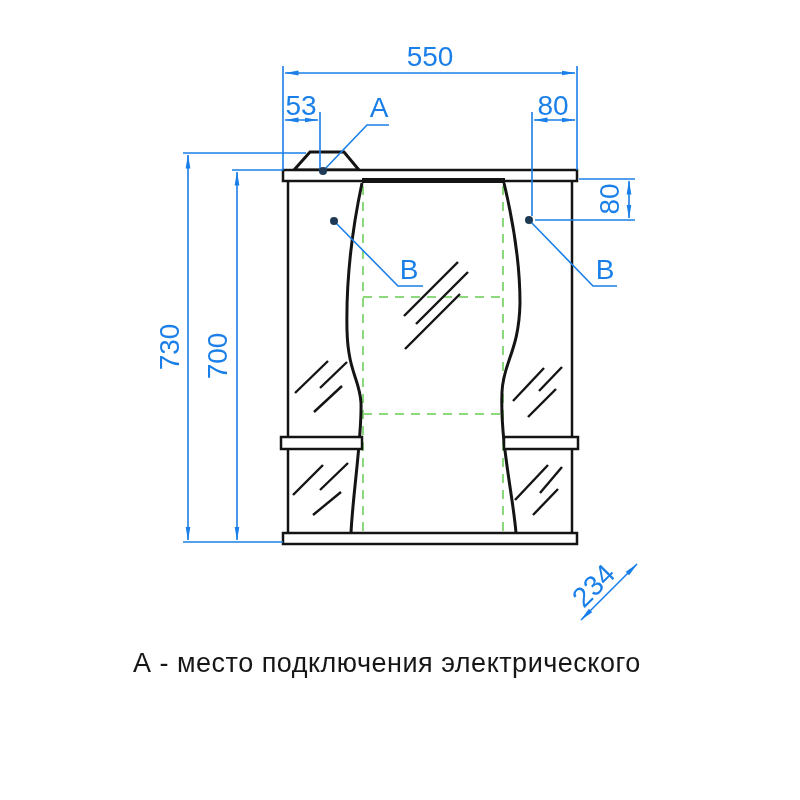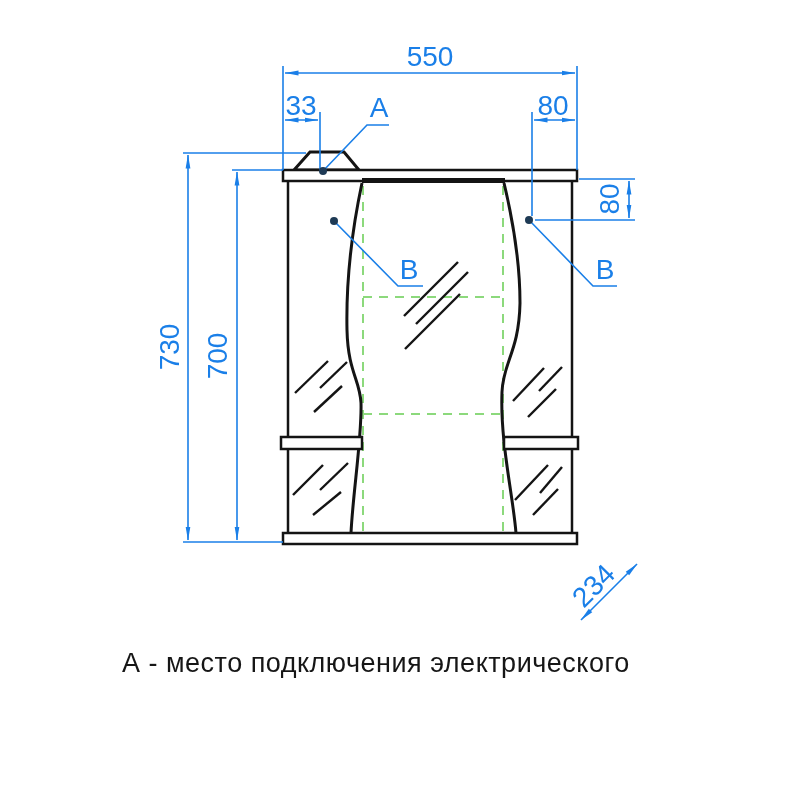--- a/index.html
+++ b/index.html
@@ -107,26 +107,26 @@
       </g>
       <g stroke="none" fill="#1e3a55">
         <circle cx="323" cy="171" r="4"></circle>
         <circle cx="334" cy="221" r="4"></circle>
         <circle cx="529" cy="220" r="4"></circle>
       </g>
     </g>
   </svg>
 
   <div class="dim-label" style="left:395px;top:43px;width:70px;">550</div>
-  <div class="dim-label" style="left:281px;top:92px;width:40px;">33</div>
+  <div class="dim-label" style="left:281px;top:92px;width:40px;">53</div>
   <div class="dim-label" style="left:533px;top:92px;width:40px;">80</div>
   <div class="dim-label rot-ccw" style="left:580px;top:185px;width:60px;height:28px;">80</div>
   <div class="dim-label rot-ccw" style="left:130px;top:333px;width:80px;height:28px;">730</div>
   <div class="dim-label rot-ccw" style="left:178px;top:342px;width:80px;height:28px;">700</div>
   <div class="dim-label rot-diag" style="left:559px;top:572px;width:70px;height:28px;">234</div>
 
   <div class="dim-label" style="left:364px;top:94px;width:30px;">A</div>
   <div class="dim-label" style="left:389px;top:256px;width:40px;">B</div>
   <div class="dim-label" style="left:585px;top:256px;width:40px;">B</div>
 
-  <div class="note-line" style="left:122px;top:648px;text-align:right;">А - место подключения электрического</div>
+  <div class="note-line" style="left:133px;top:648px;text-align:right;">А - место подключения электрического</div>
 
 </div>
 
 </body></html>

